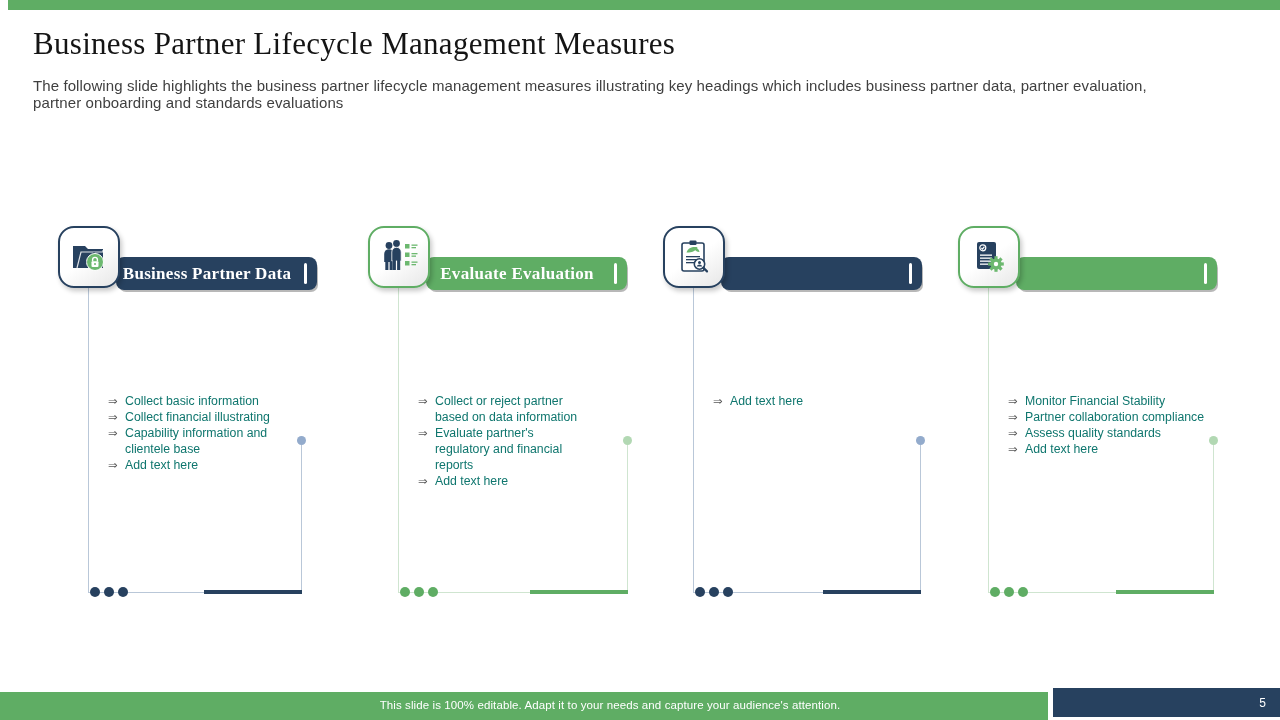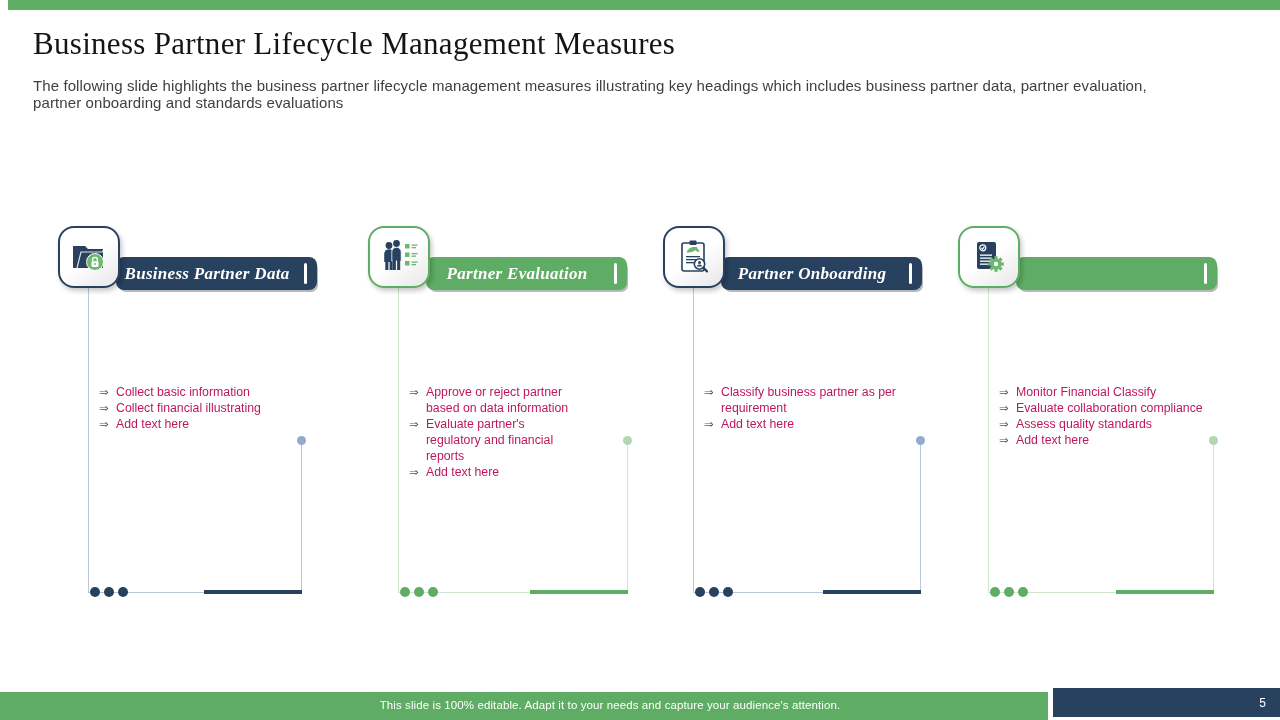--- a/index.html
+++ b/index.html
@@ -36,34 +36,34 @@
     display:flex;align-items:center;justify-content:center;z-index:3;
   }
   .header-bar{
     position:absolute;left:58px;top:31px;width:201px;height:33px;box-sizing:border-box;
     background:var(--accent);border-radius:8px;z-index:2;
     box-shadow:2px 3px 0 -1px rgba(0,0,0,.28);
     display:flex;align-items:center;justify-content:center;
   }
   .header-bar .bar-title{
     font-family:"Liberation Serif",serif;font-weight:bold;font-size:17px;color:#ffffff;
-    letter-spacing:.3px;padding-left:12px;padding-right:31px;white-space:nowrap;font-style:italic;
+    letter-spacing:.3px;padding-left:12px;padding-right:31px;white-space:nowrap;
   }
   .bar-tick{position:absolute;right:10px;top:6px;width:3px;height:21px;background:#ffffff;border-radius:2px;}
 
   .connector-left{position:absolute;left:30px;top:62px;width:1px;height:304px;background:var(--thin);}
   .connector-right{position:absolute;left:var(--rw);top:219px;width:1px;height:147px;background:var(--thin);}
   .mid-dot{position:absolute;left:calc(var(--rw) - 4px);top:210px;width:9px;height:9px;border-radius:50%;background:var(--middot);}
   .bottom-line{position:absolute;left:30px;top:366px;width:calc(var(--rw) - 29px);height:1px;background:var(--thin);}
   .accent-line{position:absolute;left:calc(var(--rw) - 97px);top:364px;width:98px;height:4px;background:var(--accent);}
   .progress-dots{position:absolute;left:32px;top:361px;display:flex;gap:4px;}
   .progress-dots .dot{width:10px;height:10px;border-radius:50%;background:var(--accent);}
 
-  .bullets{position:absolute;left:37px;top:154px;margin:4px;padding:0;list-style:none;
-    font-size:12.3px;line-height:16px;color:#be185d;}
+  .bullets{position:absolute;left:37px;top:154px;margin:13px;padding:0;list-style:none;
+    font-size:12.3px;line-height:16px;color:#0f766e;}
   .c1 .bullets{width:182px;}
   .c2 .bullets{width:172px;}
   .c3 .bullets{width:214px;}
   .c4 .bullets{width:226px;}
   .bullets li{position:relative;padding-left:17px;}
   .bullets li::before{content:"\21D2";position:absolute;left:0;top:0;font-size:11.5px;color:#595959;}
 
   
   .footer-bar{position:absolute;left:0;top:692px;width:1048px;height:28px;background:#5fad64;}
   .footer-note{position:absolute;left:0;top:699px;width:1220px;text-align:center;
@@ -115,37 +115,38 @@
           <line x1="15" y1="22" x2="17" y2="22"></line>
             <line x1="15.5" y1="25" x2="17.5" y2="25"></line>
             <line x1="15" y1="28" x2="17" y2="28"></line>
         </g>
       </svg>
     </span>
   </div>
   <ul class="bullets">
     <li>Collect basic information</li>
     <li>Collect financial illustrating</li>
+    <li>Capability information and clientele base</li>
     <li>Add text here</li>
   </ul>
 </div>
 
 <div class="column c2">
   <div class="connector-left"></div>
   <div class="connector-right"></div>
   <div class="mid-dot"></div>
   <div class="bottom-line"></div>
   <div class="accent-line"></div>
   <div class="progress-dots">
     <div class="dot"></div>
     <div class="dot"></div>
     <div class="dot"></div>
   </div>
   <div class="header-bar">
-    <span class="bar-title">Partner Evaluation</span>
+    <span class="bar-title">Evaluate Evaluation</span>
     <span class="bar-tick"></span>
   </div>
   <div class="icon-card">
     <span>
       <svg width="40" height="40" viewBox="0 0 40 40">
         <circle cx="10" cy="8.5" r="3.4" fill="#27415f"></circle>
         <path d="M5.2 25 v-8 a4.8 4.8 0 0 1 9.6 0 v8 z" fill="#27415f"></path>
         <rect x="6.3" y="24" width="3.1" height="9" fill="#27415f"></rect>
         <rect x="10.6" y="24" width="3.1" height="9" fill="#27415f"></rect>
         <circle cx="17.5" cy="6.5" r="3.4" fill="#27415f"></circle>
@@ -160,39 +161,38 @@
           <rect x="32.5" y="16" width="6" height="1.3"></rect>
             <rect x="32.5" y="18.5" width="4.5" height="1.3"></rect>
           <rect x="26" y="24" width="4.5" height="4.5"></rect>
           <rect x="32.5" y="24.5" width="6" height="1.3"></rect>
             <rect x="32.5" y="27" width="4.5" height="1.3"></rect>
         </g>
       </svg>
     </span>
   </div>
   <ul class="bullets">
-    <li>Approve or reject partner based on data information</li>
+    <li>Collect or reject partner based on data information</li>
     <li>Evaluate partner's regulatory and financial reports</li>
     <li>Add text here</li>
   </ul>
 </div>
 
 <div class="column c3">
   <div class="connector-left"></div>
   <div class="connector-right"></div>
   <div class="mid-dot"></div>
   <div class="bottom-line"></div>
   <div class="accent-line"></div>
   <div class="progress-dots">
     <div class="dot"></div>
     <div class="dot"></div>
     <div class="dot"></div>
   </div>
   <div class="header-bar">
-    <span class="bar-title">Partner Onboarding</span>
     <span class="bar-tick"></span>
   </div>
   <div class="icon-card">
     <span>
       <svg width="40" height="40" viewBox="0 0 40 40">
         <rect x="8" y="6" width="22" height="28" rx="2" fill="#ffffff" stroke="#27415f" stroke-width="1.6"></rect>
         <rect x="15.5" y="3.5" width="7" height="4.5" rx="1" fill="#27415f"></rect>
         <path d="M12.5 15.5 C14 10.5 19 9.2 23.5 10.2 C21.5 14.8 16 15.8 12.5 15.5 Z" fill="#6cb86f"></path>
         <path d="M25.5 15 C24.8 11.5 22 10.2 19.5 10.2 C20.8 13.8 23 15 25.5 15 Z" fill="#6cb86f"></path>
         <g fill="#27415f">
@@ -201,21 +201,20 @@
           <rect x="12" y="25" width="9" height="1.3"></rect>
         </g>
         <circle cx="25.5" cy="27" r="5.2" fill="#ffffff" stroke="#27415f" stroke-width="1.6"></circle>
         <circle cx="25.5" cy="25.6" r="1.5" fill="#27415f"></circle>
         <path d="M22.7 29.6 a2.9 2.9 0 0 1 5.6 0 z" fill="#27415f"></path>
         <line x1="29.4" y1="30.8" x2="33" y2="34.4" stroke="#27415f" stroke-width="2.2" stroke-linecap="round"></line>
       </svg>
     </span>
   </div>
   <ul class="bullets">
-    <li>Classify business partner as per requirement</li>
     <li>Add text here</li>
   </ul>
 </div>
 
 <div class="column c4">
   <div class="connector-left"></div>
   <div class="connector-right"></div>
   <div class="mid-dot"></div>
   <div class="bottom-line"></div>
   <div class="accent-line"></div>
@@ -248,22 +247,22 @@
           <rect x="25.4" y="19.2" width="3.2" height="4" transform="rotate(225 27 27)"></rect>
           <rect x="25.4" y="19.2" width="3.2" height="4" transform="rotate(270 27 27)"></rect>
           <rect x="25.4" y="19.2" width="3.2" height="4" transform="rotate(315 27 27)"></rect>
           <circle cx="27" cy="27" r="5.6"></circle>
         </g>
         <circle cx="27" cy="27" r="2.2" fill="#ffffff"></circle>
       </svg>
     </span>
   </div>
   <ul class="bullets">
-    <li>Monitor Financial Classify</li>
-    <li>Evaluate collaboration compliance</li>
+    <li>Monitor Financial Stability</li>
+    <li>Partner collaboration compliance</li>
     <li>Assess quality standards</li>
     <li>Add text here</li>
   </ul>
 </div>
 
 <div class="footer-bar"></div>
 <div class="footer-note">This slide is 100% editable. Adapt it to your needs and capture your audience's attention.</div>
 <div class="page-block">
   <span class="page-number">5</span>
 </div>

